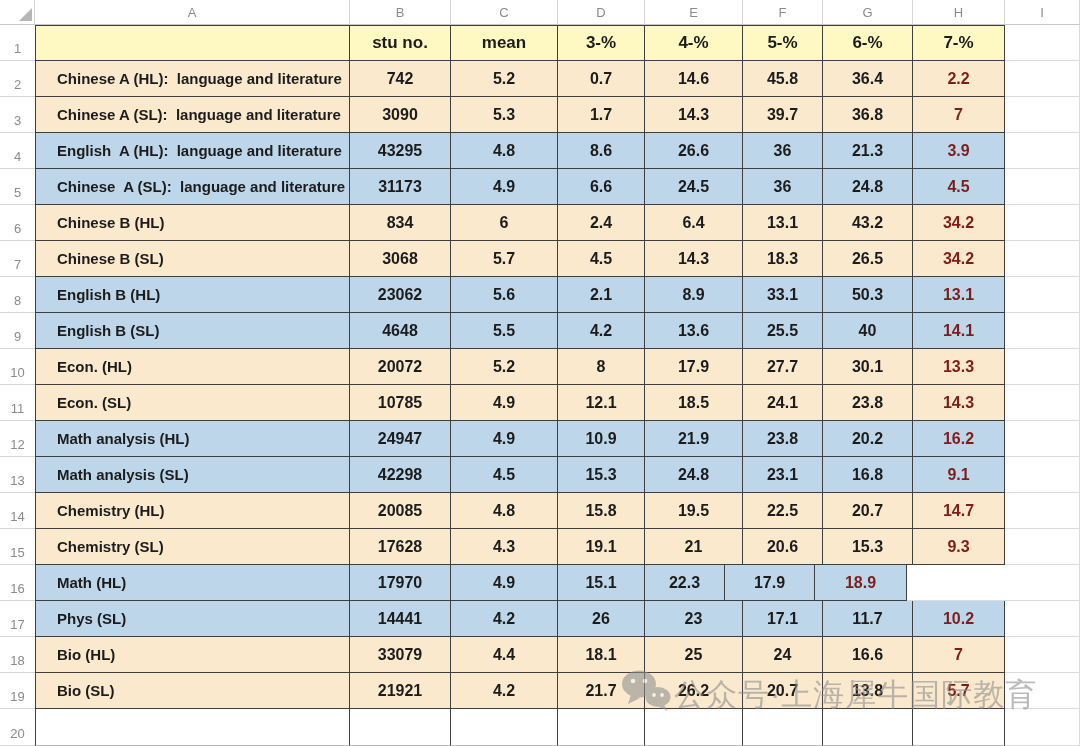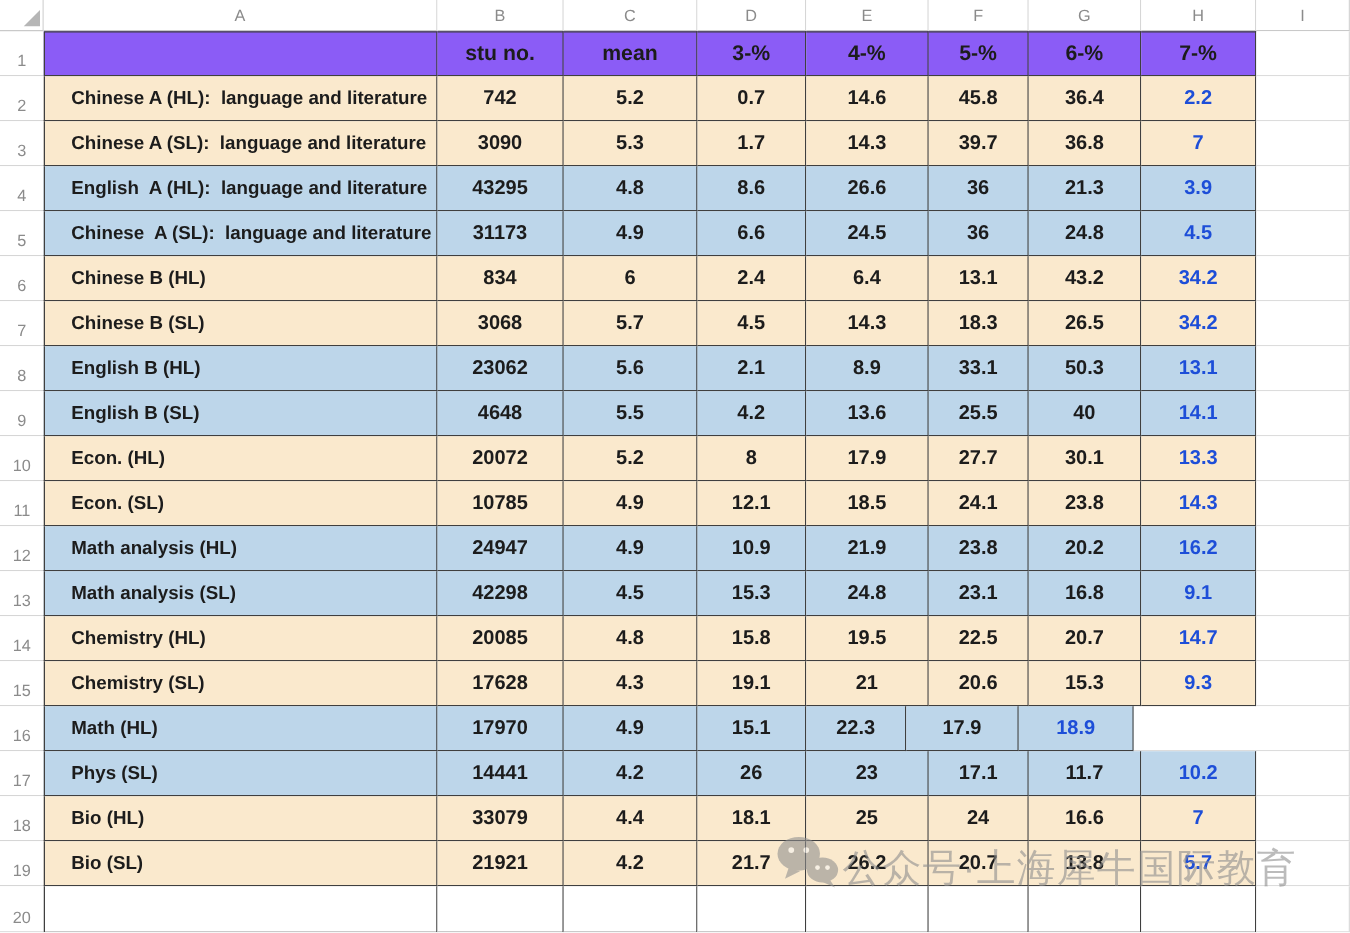--- a/index.html
+++ b/index.html
@@ -41,27 +41,27 @@
     align-items:flex-end; padding-bottom:4px;
     border-bottom:1px solid #d6d6d6;
   }
   
   .tcell{
     border-right:1px solid #3f3f3f; border-bottom:1px solid #3f3f3f;
     font-weight:700;
   }
   .first-col{border-left:1px solid #3f3f3f;}
   .topb{border-top:1px solid #3f3f3f;}
-  .yellow{background:#8b5cf6;}
+  .yellow{background:#fef9c3;}
   .cream{background:#fae9cd;}
   .blue{background:#bdd6ea;}
   .hdr{font-size:17px;}
   .num{font-size:16px;}
   .subject{justify-content:flex-start; padding-left:21px; font-size:15px; white-space:pre;}
-  .red{color:#1d4ed8;}
+  .red{color:#7f1d1d;}
   .t20{background:#fff; border-right:1px solid #3f3f3f; border-bottom:1px solid #b9b9b9;}
   .icol{background:#fff; border-bottom:1px solid #dcdcdc; border-right:1px solid #dcdcdc;}
   
   #watermark{
     position:absolute; left:620px; top:666px; height:50px;
     display:flex; align-items:flex-end; gap:2px; z-index:5; pointer-events:none;
   }
   #watermark svg{opacity:0.58;}
   .wm-text{
     font-size:31px; font-weight:500; color:#8f8f8f; opacity:0.60;

